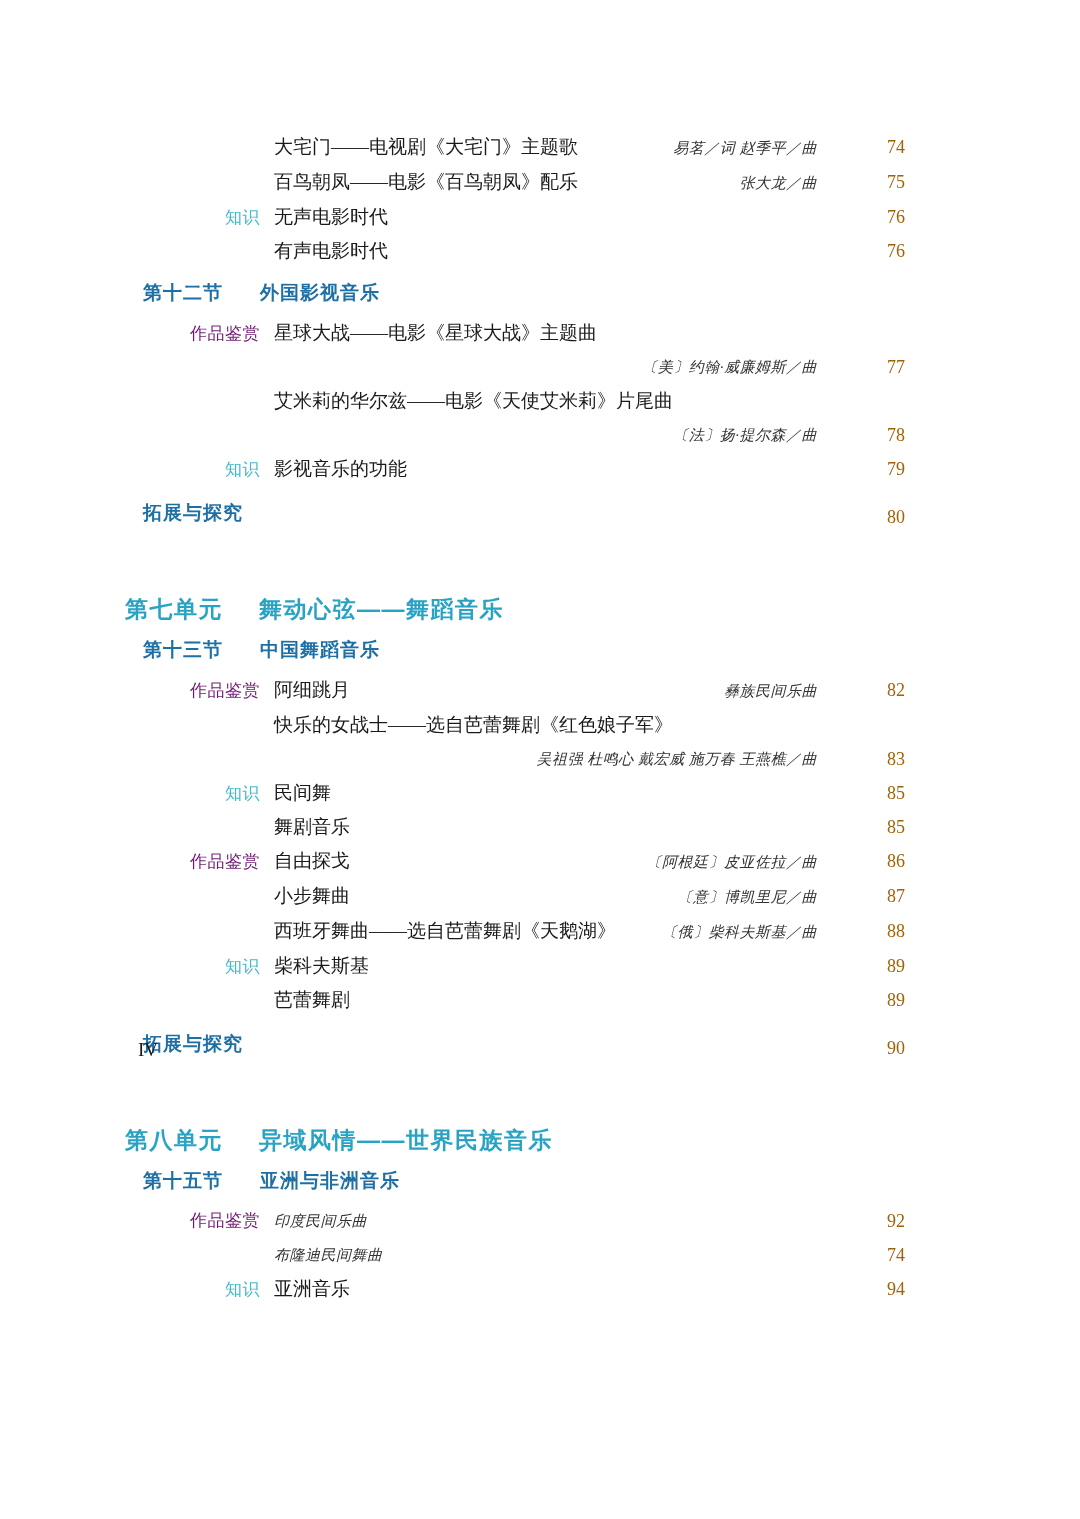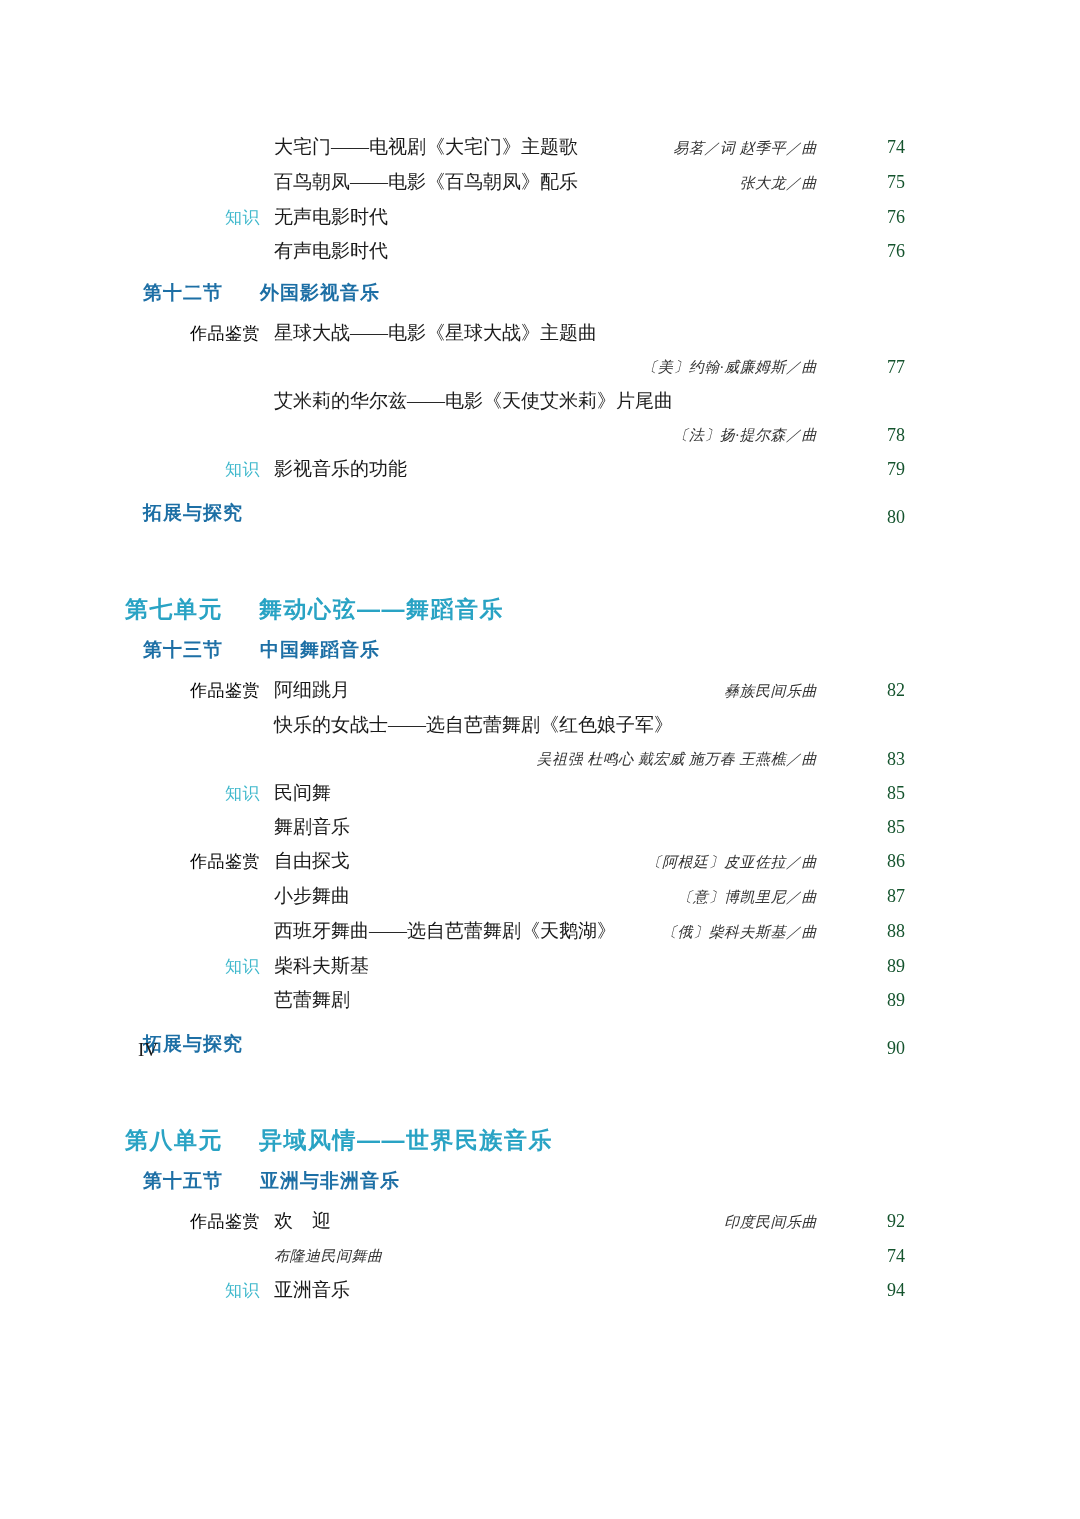--- a/index.html
+++ b/index.html
@@ -37,21 +37,21 @@
     letter-spacing: 0.5px;
     font-family: "Liberation Sans", sans-serif;
   }
   .tag-knowledge {
     width: 135px;
     color: #3fb8cc;
     padding-right: 14px;
   }
   .tag-appreciation {
     width: 135px;
-    color: #000000;
+    color: #701a75;
     padding-right: 14px;
     font-family: Liberation Mono, monospace;
   }
   .tag-blank {
     width: 135px;
     padding-right: 14px;
   }
   .title {
     flex: 1 1 auto;
     font-size: 19px;
@@ -69,21 +69,21 @@
     padding-right: 18px;
     letter-spacing: 0.5px;
   }
   .pageno {
     position: absolute;
     right: -70px;
     width: 44px;
     text-align: right;
     font-size: 18px;
     line-height: 34px;
-    color: #14532d;
+    color: #a16207;
     font-family: "Liberation Serif", serif;
   }
   
   .row-creditline {
     justify-content: flex-end;
   }
   .row-creditline .credit {
     padding-right: 18px;
   }
 
@@ -298,21 +298,20 @@
       <div class="unit">
         <div class="unit-num">第八单元</div>
         <div class="unit-name">异域风情——世界民族音乐</div>
       </div>
       <div class="section">
         <div class="section-num">第十五节</div>
         <div class="section-name">亚洲与非洲音乐</div>
       </div>
       <div class="row">
         <div class="tag tag-appreciation">作品鉴赏</div>
-        <div class="title">欢　迎</div>
         <div class="credit">印度民间乐曲</div>
         <div class="pageno">92</div>
       </div>
       <div class="row">
         <div class="tag tag-blank"></div>
         <div class="credit">布隆迪民间舞曲</div>
         <div class="pageno">74</div>
       </div>
       <div class="row">
         <div class="tag tag-knowledge">知识</div>

